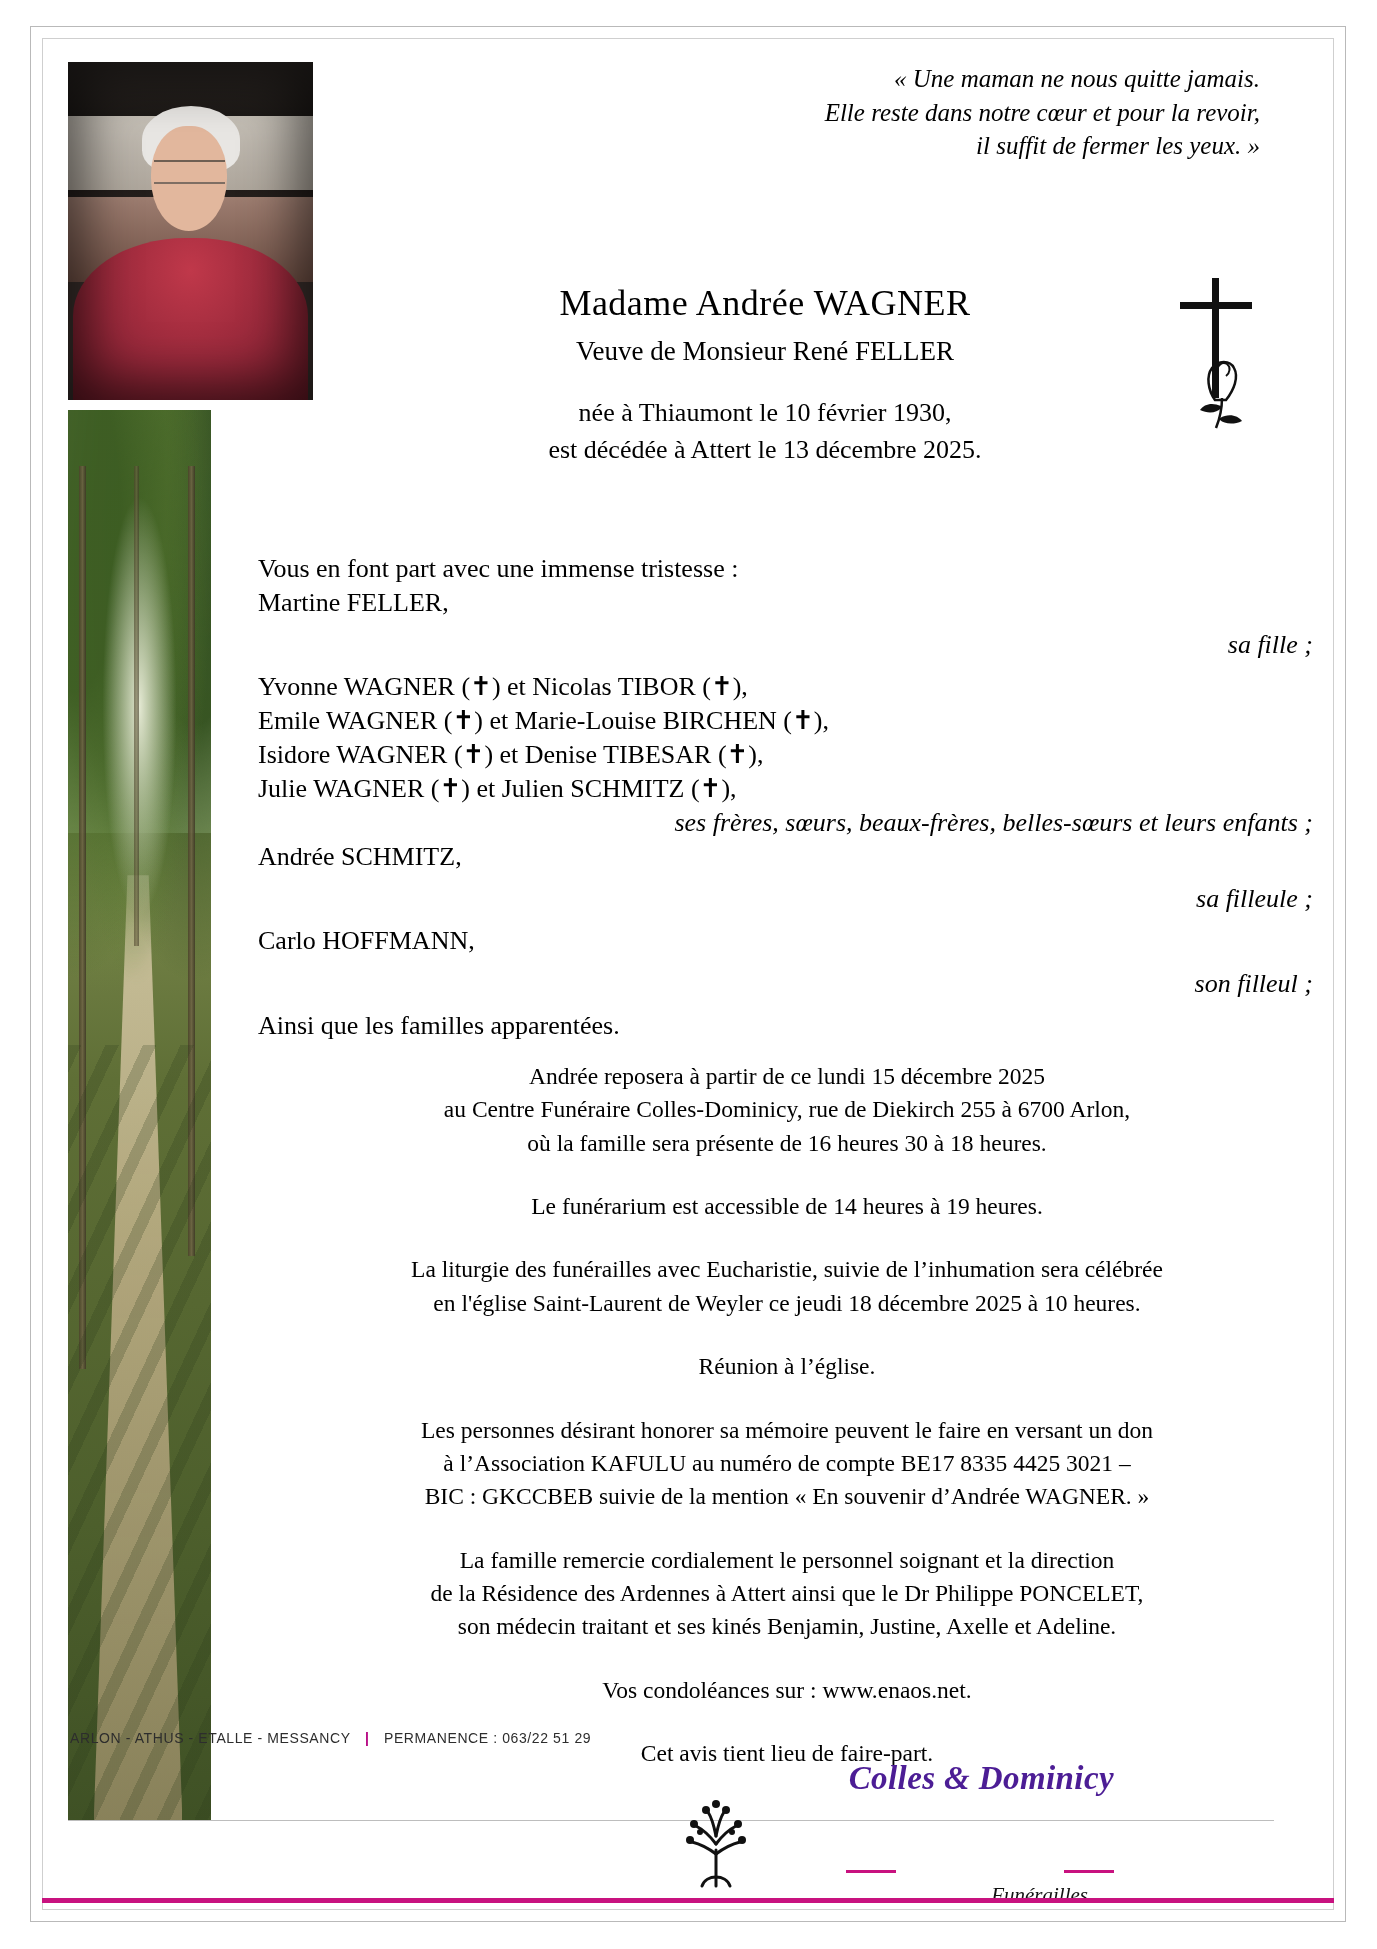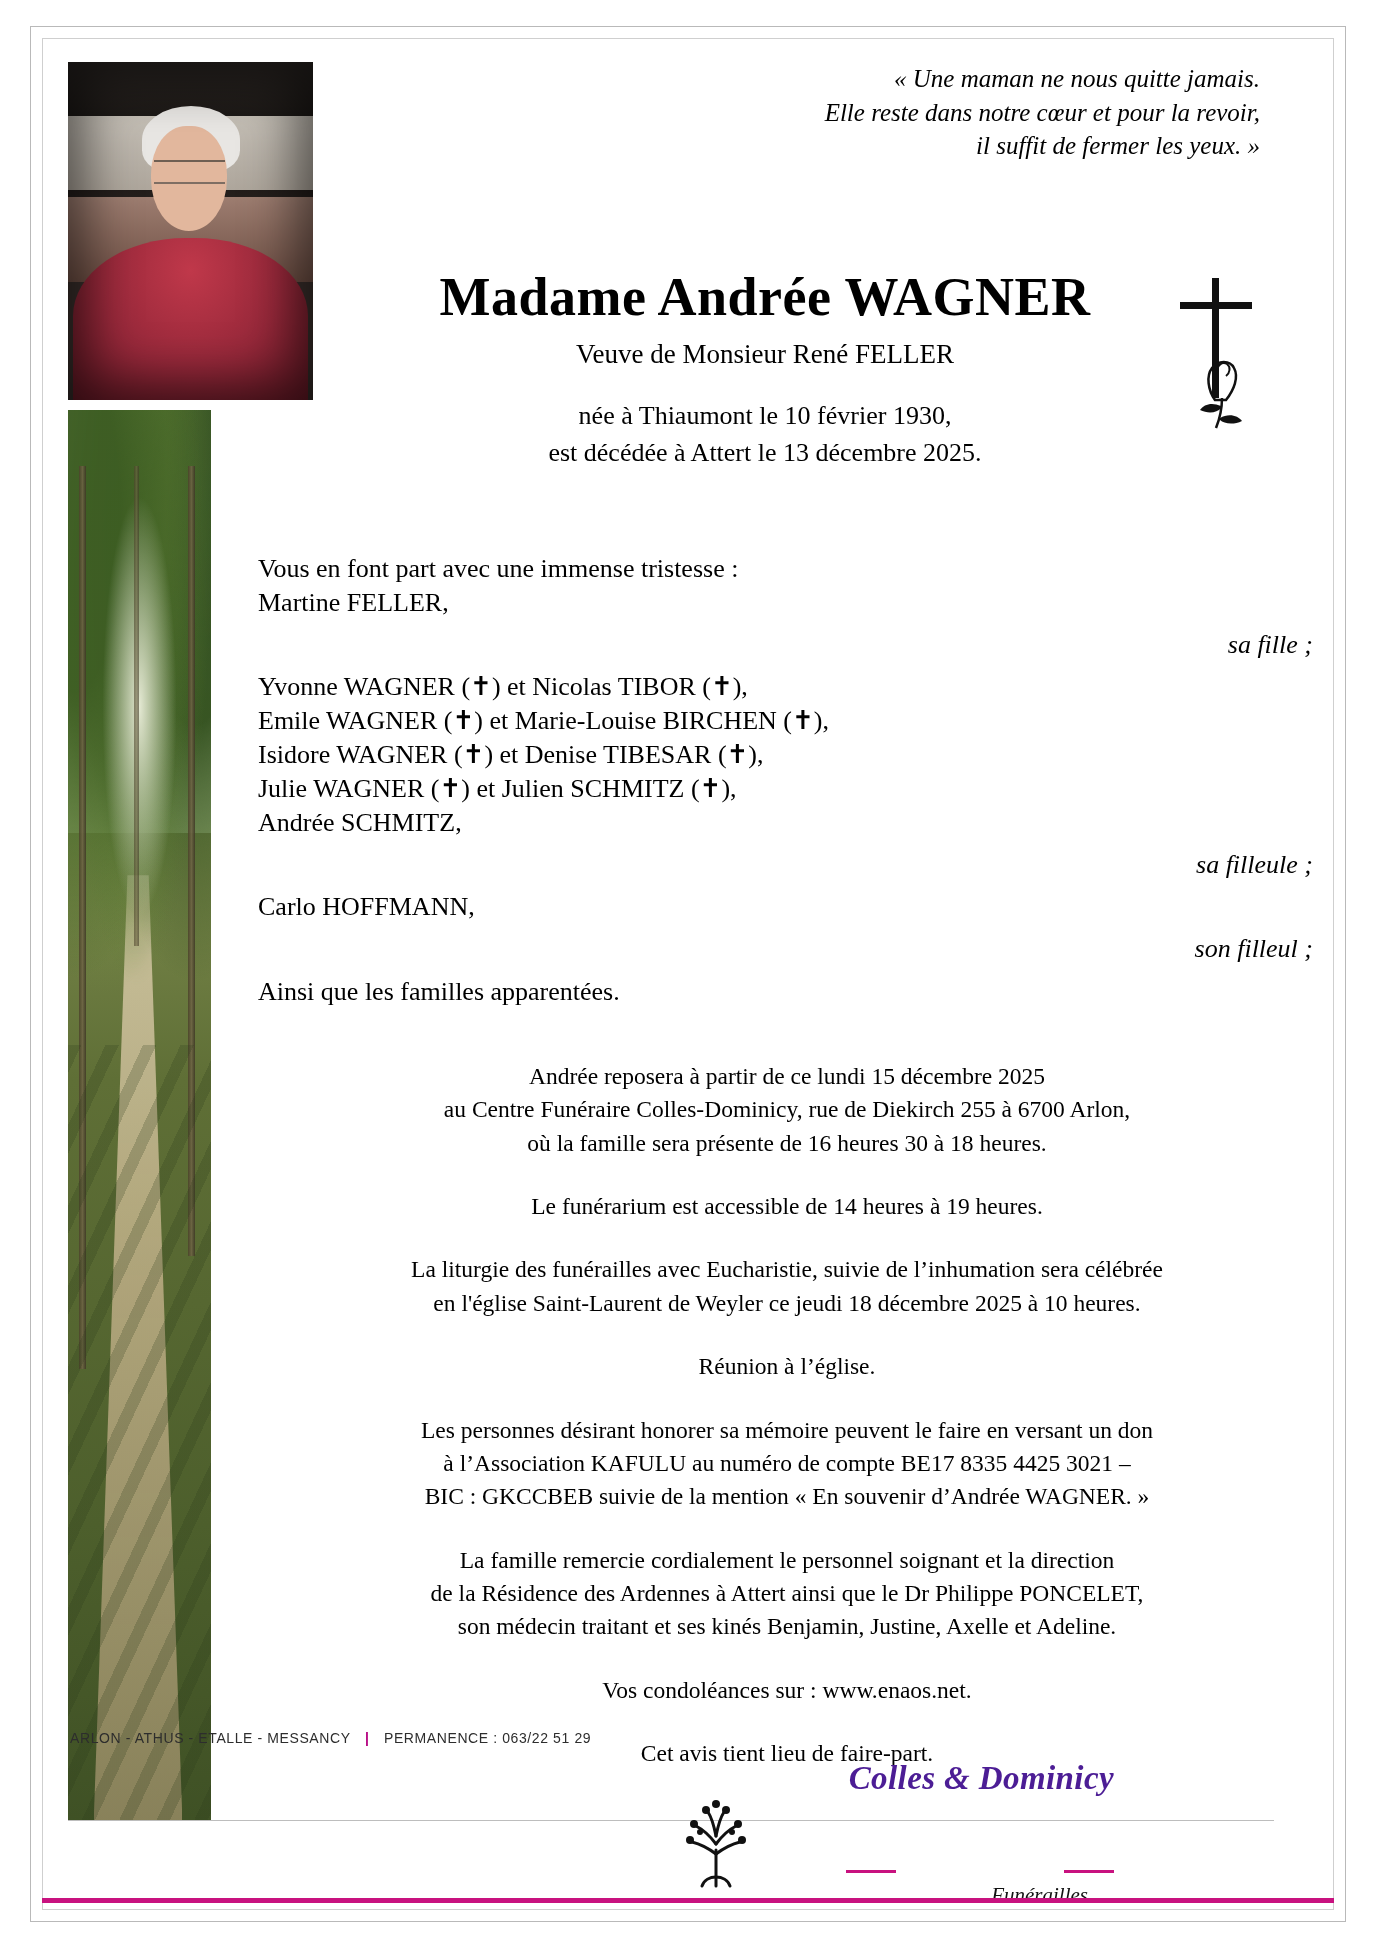--- a/index.html
+++ b/index.html
@@ -149,24 +149,25 @@
   }
 
   
   .name-block {
     position: absolute;
     left: 250px; top: 268px;
     width: 1030px;
     text-align: center;
   }
   .deceased-name {
-    font-size: 54px;
-    font-weight: bold;
+    font-size: 36px;
+    font-weight: normal;
     letter-spacing: .5px;
     line-height: 1.1;
+    margin-top: 16px;
   }
   .spouse-line {
     margin-top: 12px;
     font-size: 27px;
   }
   .birth-line {
     margin-top: 28px;
     font-size: 26px;
     line-height: 1.42;
   }
@@ -339,20 +340,21 @@
   <div class="family">
     <div class="ln">Vous en font part avec une immense tristesse :</div>
     <div class="ln">Martine FELLER,</div>
     <div class="gap-xs"></div>
     <span class="role">sa fille ;</span>
     <div class="gap-xs"></div>
     <div class="ln">Yvonne WAGNER (✝) et Nicolas TIBOR (✝),</div>
     <div class="ln">Emile WAGNER (✝) et Marie-Louise BIRCHEN (✝),</div>
     <div class="ln">Isidore WAGNER (✝) et Denise TIBESAR (✝),</div>
     <div class="ln">Julie WAGNER (✝) et Julien SCHMITZ (✝),</div>
+    <span class="role">ses frères, sœurs, beaux-frères, belles-sœurs et leurs enfants ;</span>
     <div class="ln">Andrée SCHMITZ,</div>
     <div class="gap-xs"></div>
     <span class="role">sa filleule ;</span>
     <div class="gap-xs"></div>
     <div class="ln">Carlo HOFFMANN,</div>
     <div class="gap-xs"></div>
     <span class="role">son filleul ;</span>
     <div class="gap-xs"></div>
     <div class="ln">Ainsi que les familles apparentées.</div>
   </div>

